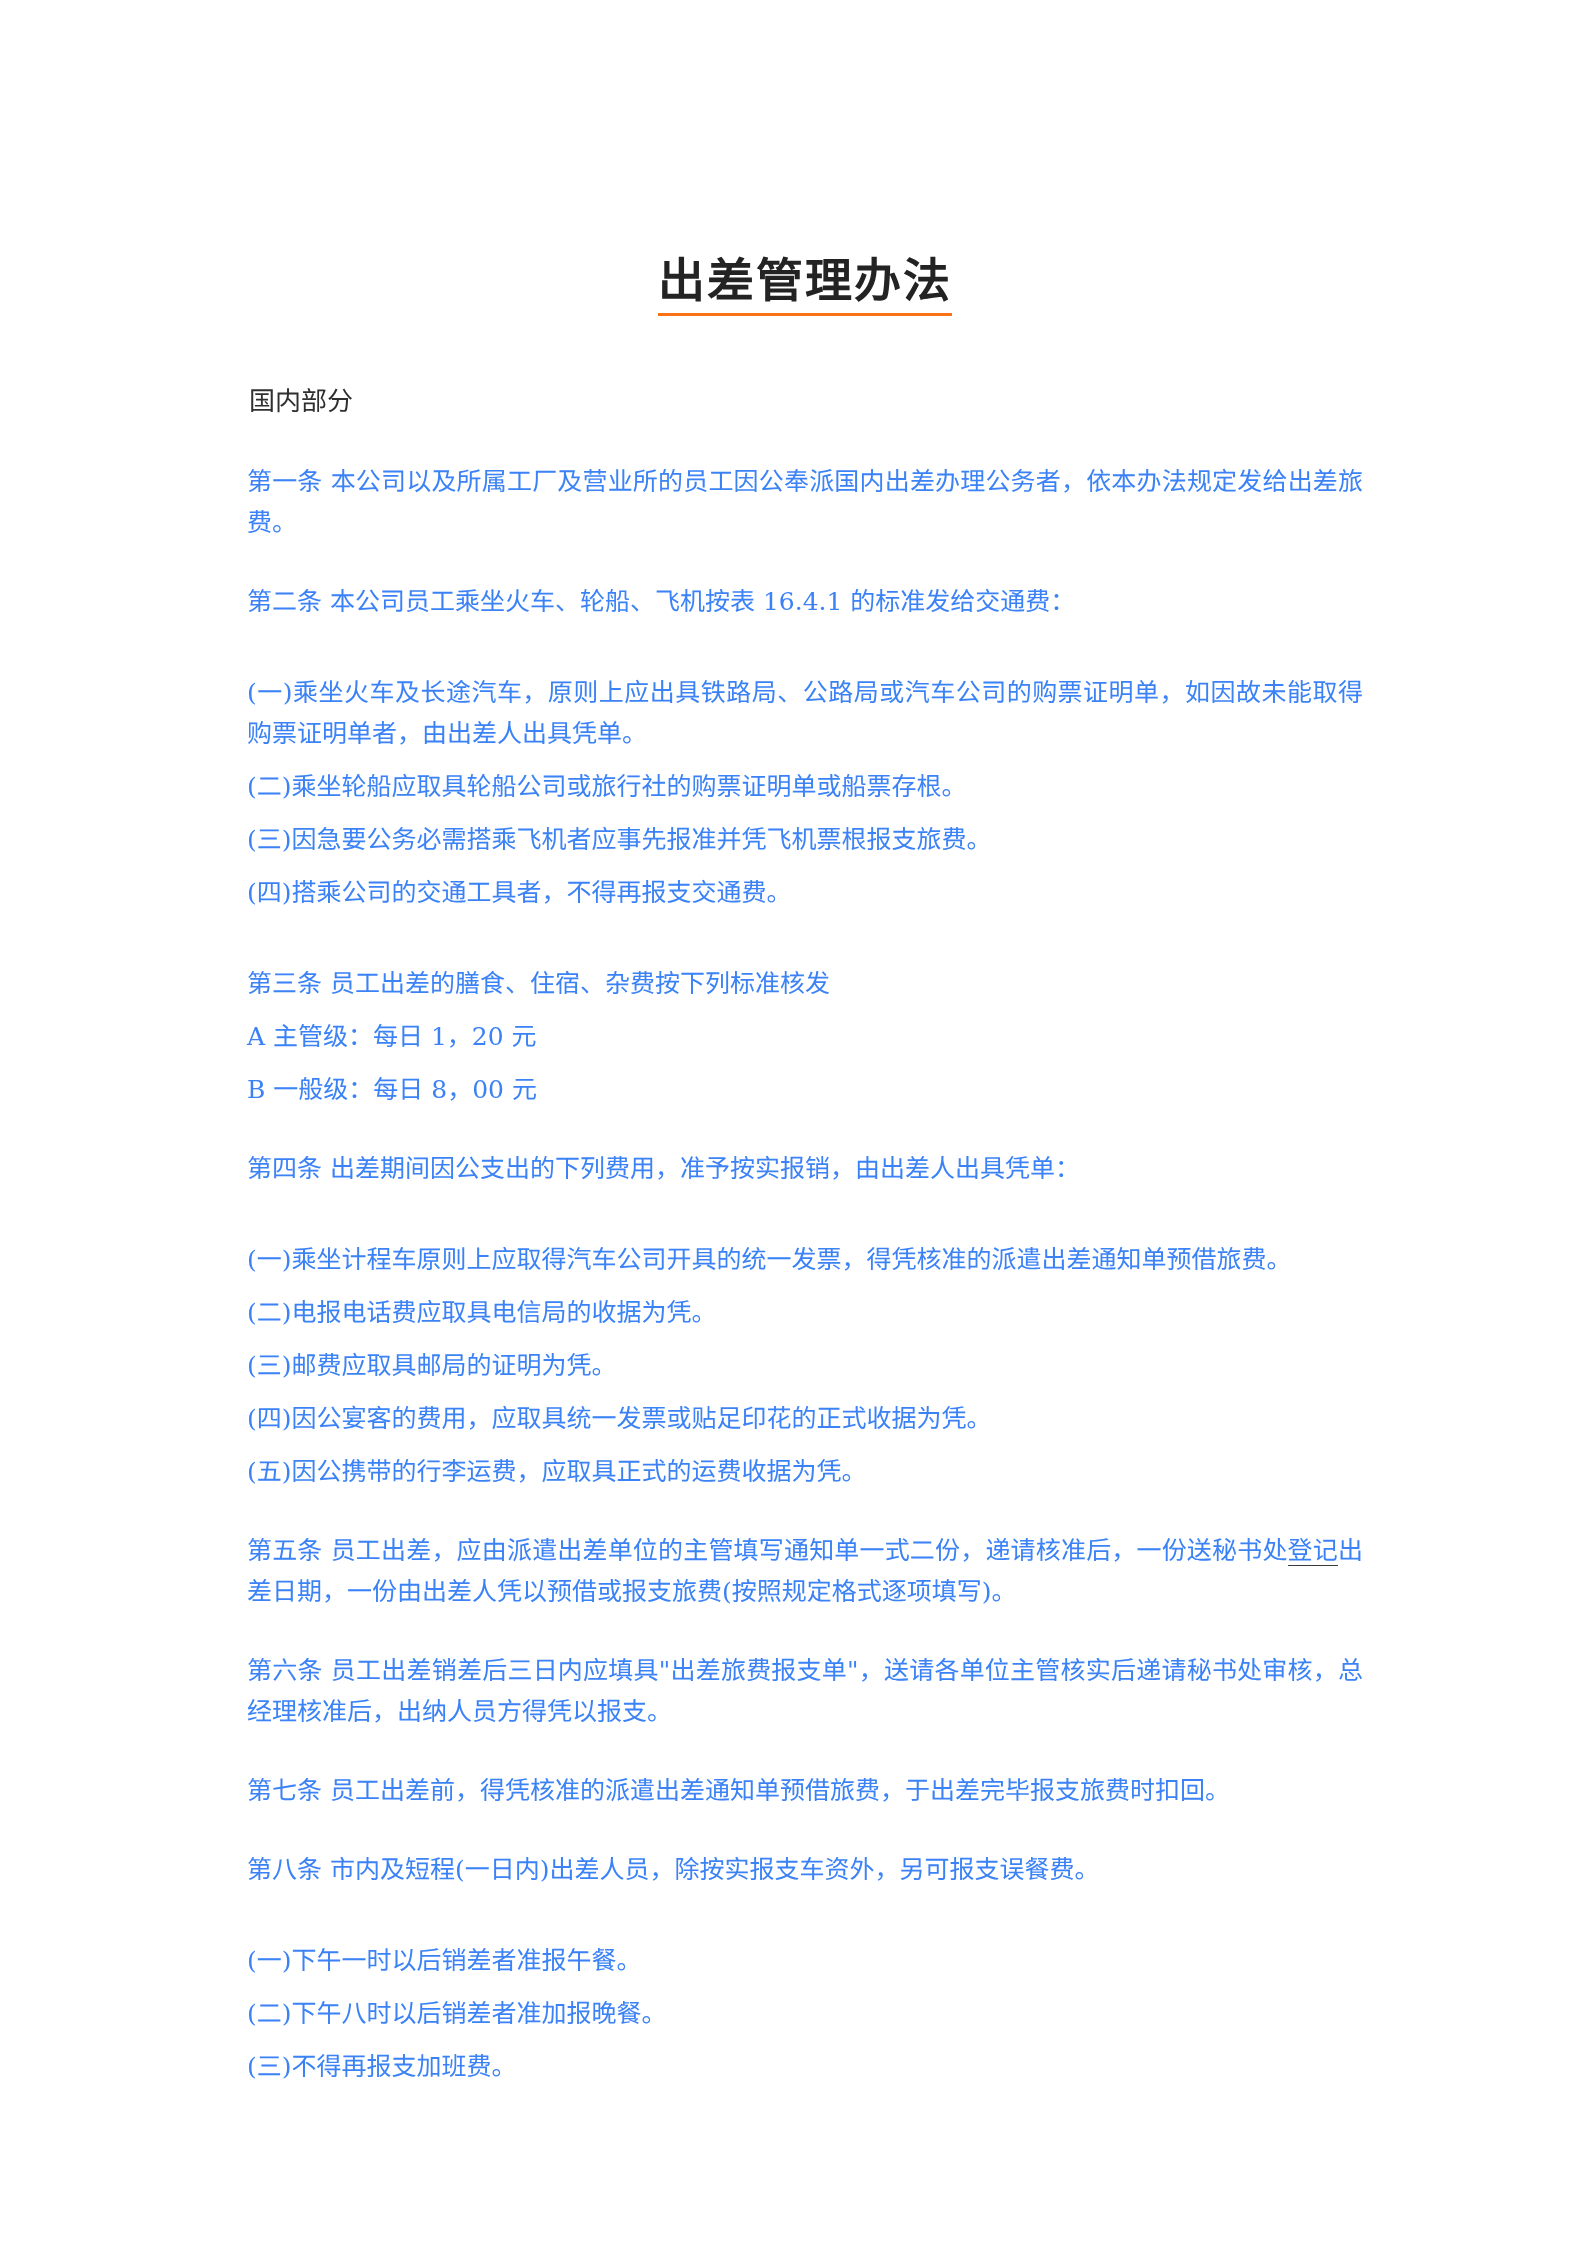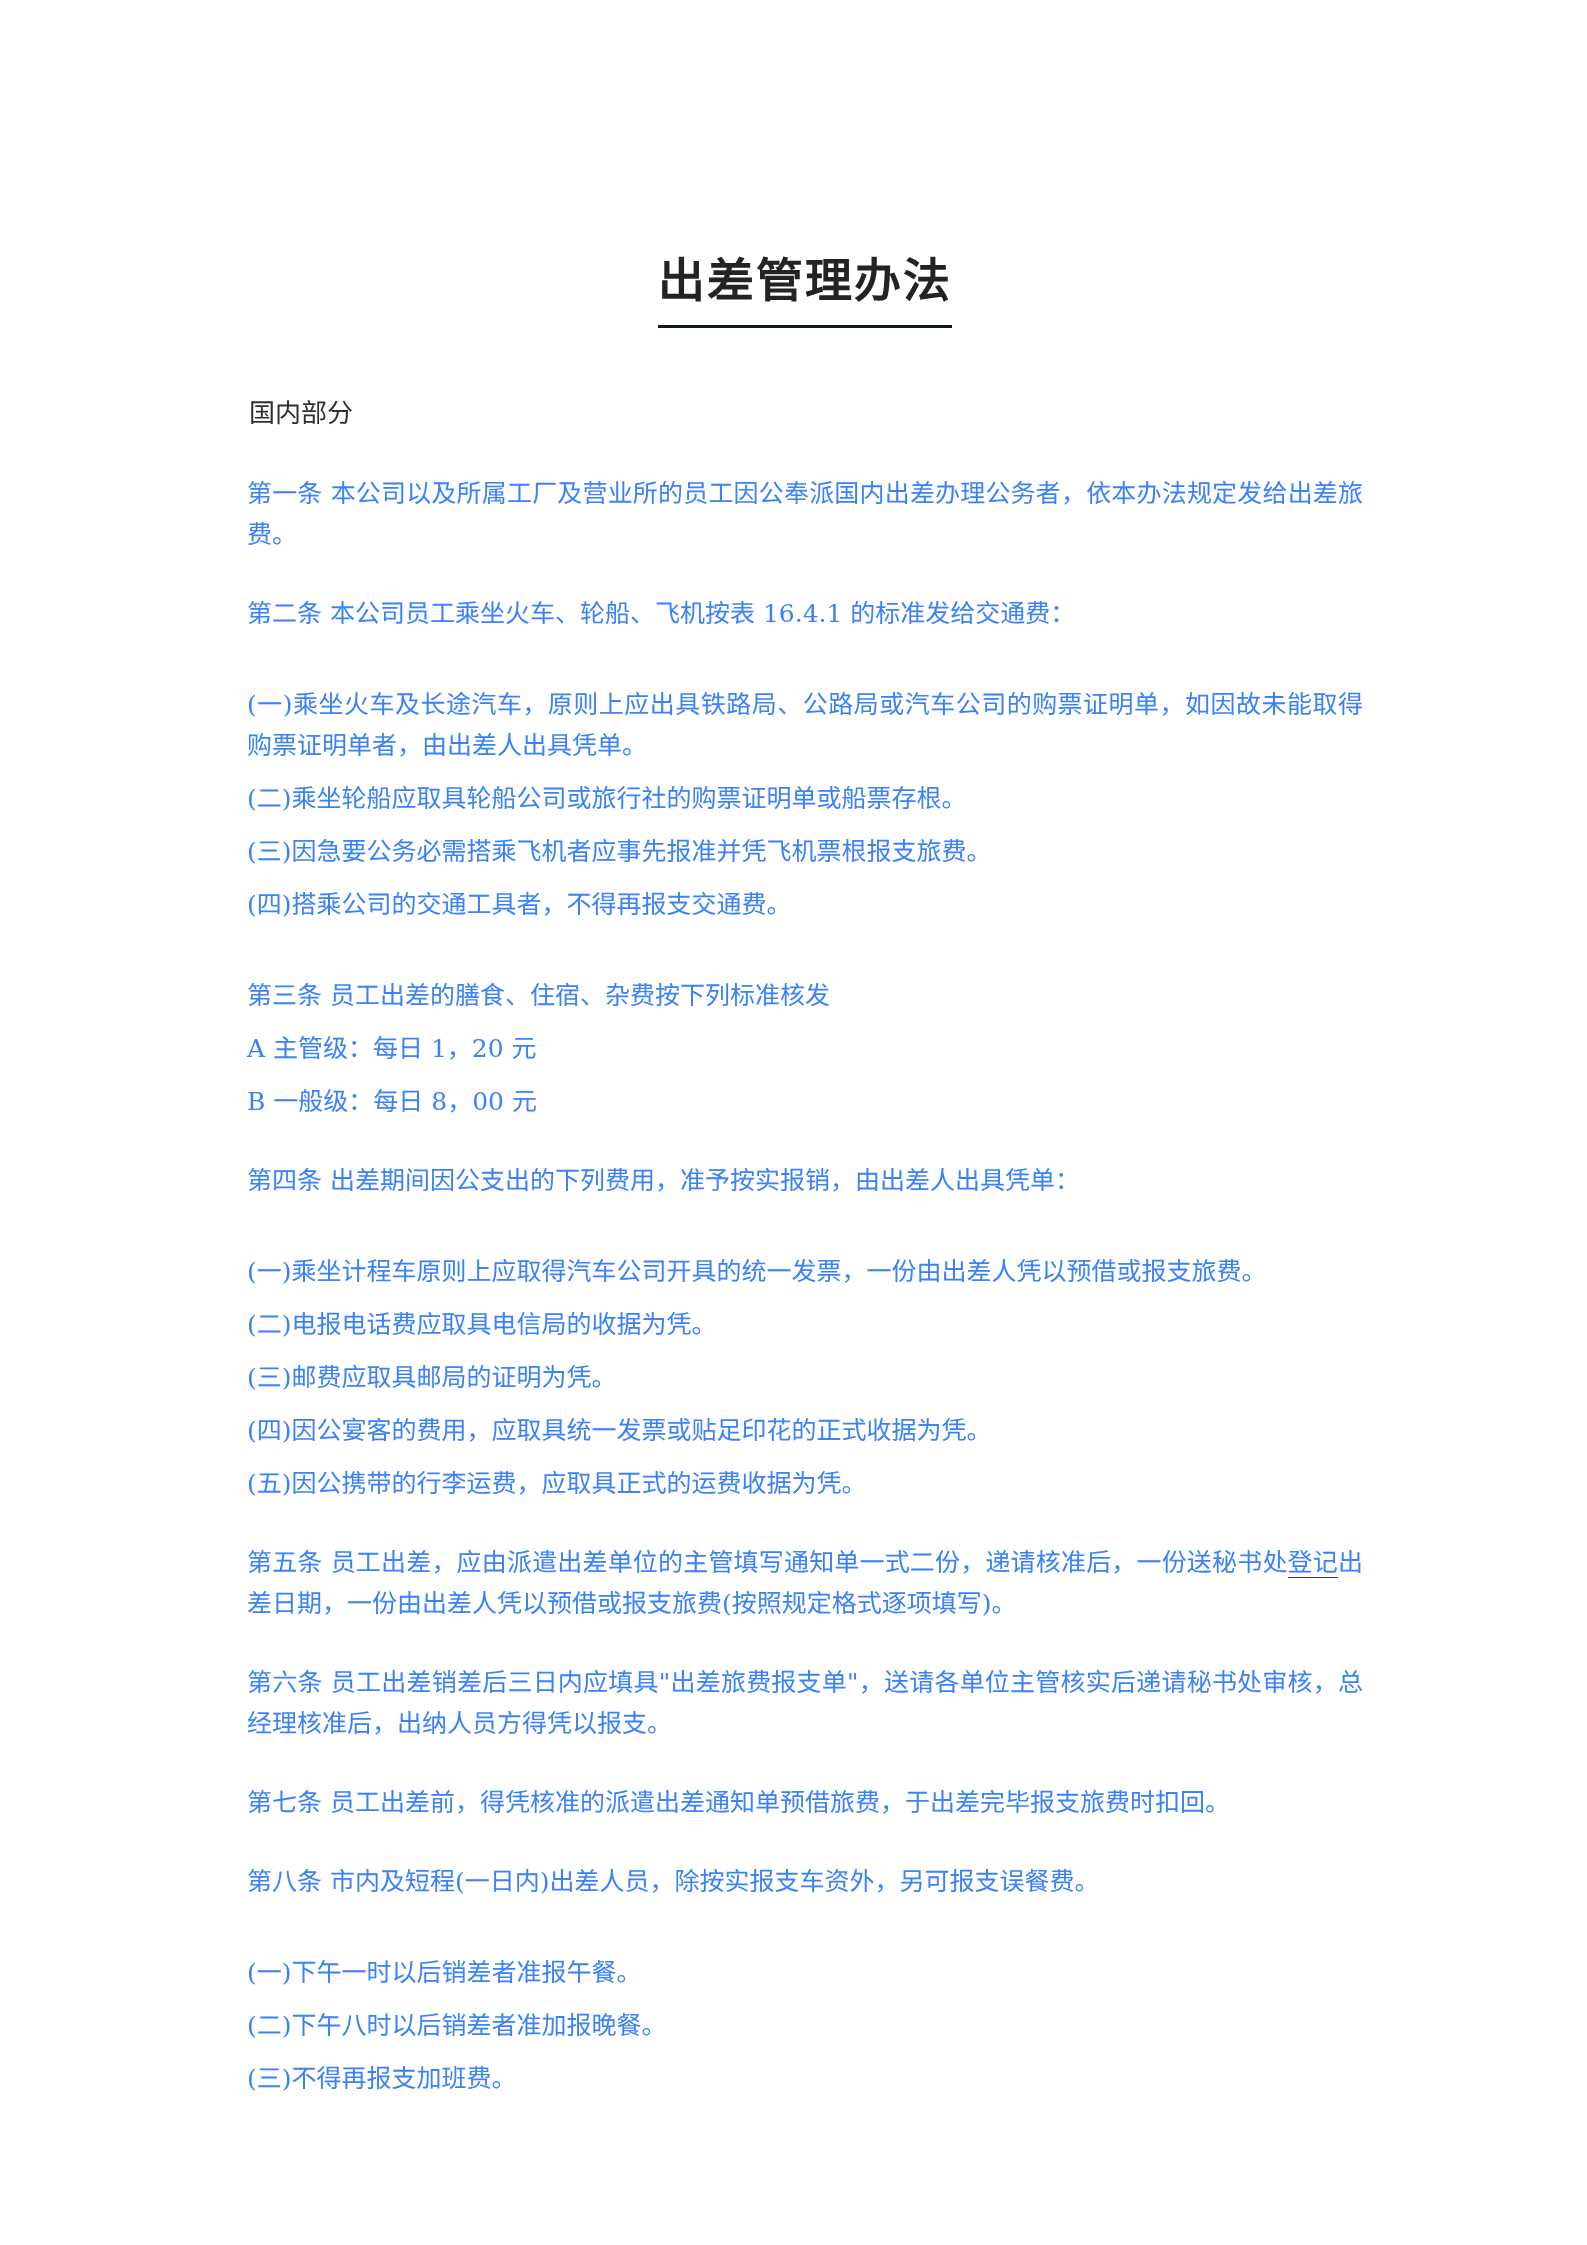--- a/index.html
+++ b/index.html
@@ -32,22 +32,22 @@
     font-size: 47px;
     font-weight: 700;
     letter-spacing: 2px;
     line-height: 1.2;
     color: #232323;
     padding-top: 253px;
     white-space: nowrap;
   }
   .doc-title span.tt {
     display: inline-block;
-    border-bottom: 3px solid #0f172a;
-    padding-bottom: 16px;
+    border-bottom: 3px solid #f97316;
+    padding-bottom: 4px;
   }
 
   .subtitle {
     font-size: 26px;
     line-height: 1.45;
     margin: 14px;
     padding-top: 53px;
     color: #2f2f2f;
   }
 
@@ -93,21 +93,21 @@
 
     <div class="block">
       <p class="para">第三条  员工出差的膳食、住宿、杂费按下列标准核发</p>
       <p class="para">A 主管级：每日 1，20 元</p>
       <p class="para">B 一般级：每日 8，00 元</p>
     </div>
 
     <p class="para">第四条  出差期间因公支出的下列费用，准予按实报销，由出差人出具凭单：</p>
 
     <div class="block">
-      <p class="para">(一)乘坐计程车原则上应取得汽车公司开具的统一发票，一份由出差人凭以预借或报支旅费。</p>
+      <p class="para">(一)乘坐计程车原则上应取得汽车公司开具的统一发票，得凭核准的派遣出差通知单预借旅费。</p>
       <p class="para">(二)电报电话费应取具电信局的收据为凭。</p>
       <p class="para">(三)邮费应取具邮局的证明为凭。</p>
       <p class="para">(四)因公宴客的费用，应取具统一发票或贴足印花的正式收据为凭。</p>
       <p class="para">(五)因公携带的行李运费，应取具正式的运费收据为凭。</p>
     </div>
 
     <p class="para"><span>第五条  员工出差，应由派遣出差单位的主管填写通知单一式二份，递请核准后，一份送秘书处</span><span class="u">登记</span><span>出差日期，一份由出差人凭以预借或报支旅费(按照规定格式逐项填写)。</span></p>
 
     <p class="para">第六条  员工出差销差后三日内应填具"出差旅费报支单"，送请各单位主管核实后递请秘书处审核，总经理核准后，出纳人员方得凭以报支。</p>
 

